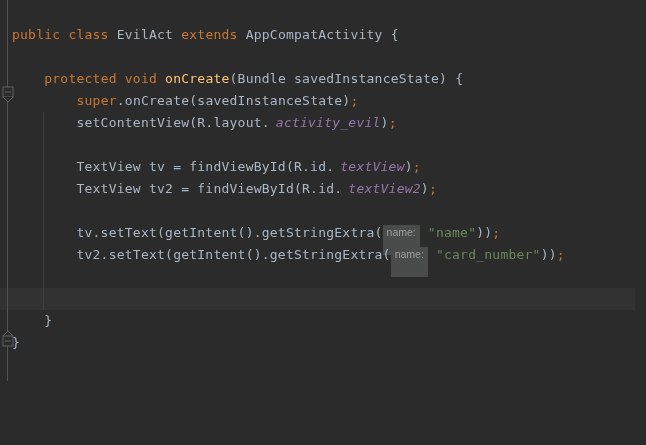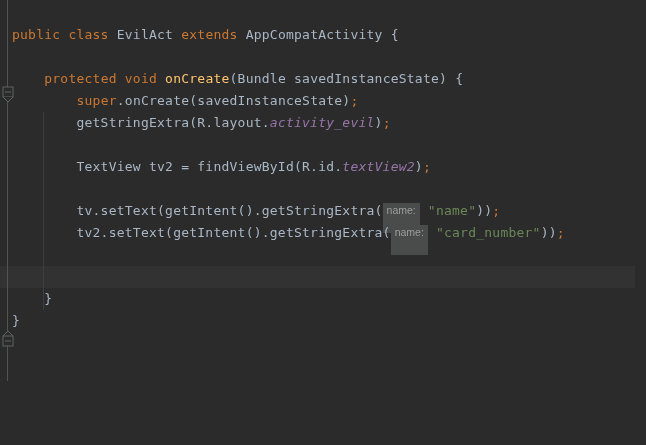--- a/index.html
+++ b/index.html
@@ -29,21 +29,21 @@
     height: 22px;
     line-height: 22px;
     white-space: pre;
     padding-left: 12px;
   }
   .code-line.active { background: var(--c-active_line, #323232); }
   .tok-keyword    { color: var(--c-keyword); }
   .tok-default    { color: var(--c-default); }
   .tok-annotation { color: var(--c-annotation); }
   .tok-method     { color: var(--c-method); }
-  .tok-field      { color: var(--c-field); font-style: italic; }
+  .tok-field      { color: var(--c-field); font-style: italic; margin-left: 6px; }
   .tok-string     { color: var(--c-string); }
   .tok-semicolon  { color: var(--c-semicolon); }
   .hint-chip {
     display: inline-block;
     font-family: "Liberation Sans", "DejaVu Sans", sans-serif;
     font-size: 10.5px;
     letter-spacing: 0;
     line-height: 13px;
     color: var(--c-hint_text, #9d9d9d);
     background: var(--c-hint_bg, #4a4c4c);
@@ -102,22 +102,23 @@
       <rect x="1" y="6" width="10" height="10" fill="#2b2b2b" stroke="currentColor" stroke-width="1"></rect>
       <line x1="3" y1="11" x2="9" y2="11" stroke="currentColor" stroke-width="1"></line>
     </svg>
   </div>
 
   <div id="code-area">
       <div class="code-line"><span class="tok-keyword">public class </span><span class="tok-default">EvilAct </span><span class="tok-keyword">extends </span><span class="tok-default">AppCompatActivity {</span></div>
       <div class="code-line"></div>
       <div class="code-line"><span class="tok-default">    </span><span class="tok-keyword">protected void </span><span class="tok-method">onCreate</span><span class="tok-default">(Bundle savedInstanceState) {</span></div>
       <div class="code-line"><span class="tok-default">        </span><span class="tok-keyword">super</span><span class="tok-default">.onCreate(savedInstanceState)</span><span class="tok-semicolon">;</span></div>
-      <div class="code-line"><span class="tok-default">        getStringExtra(R.layout.</span><span class="tok-field">activity_evil</span><span class="tok-default">)</span><span class="tok-semicolon">;</span></div>
+      <div class="code-line"><span class="tok-default">        setContentView(R.layout.</span><span class="tok-field">activity_evil</span><span class="tok-default">)</span><span class="tok-semicolon">;</span></div>
       <div class="code-line"></div>
+      <div class="code-line"><span class="tok-default">        TextView tv = findViewById(R.id.</span><span class="tok-field">textView</span><span class="tok-default">)</span><span class="tok-semicolon">;</span></div>
       <div class="code-line"><span class="tok-default">        TextView tv2 = findViewById(R.id.</span><span class="tok-field">textView2</span><span class="tok-default">)</span><span class="tok-semicolon">;</span></div>
       <div class="code-line"></div>
       <div class="code-line"><span class="tok-default">        tv.setText(getIntent().getStringExtra(</span><span class="hint-chip">name:</span><span class="tok-default"> </span><span class="tok-string">"name"</span><span class="tok-default">))</span><span class="tok-semicolon">;</span></div>
       <div class="code-line"><span class="tok-default">        tv2.setText(getIntent().getStringExtra(</span><span class="hint-chip">name:</span><span class="tok-default"> </span><span class="tok-string">"card_number"</span><span class="tok-default">))</span><span class="tok-semicolon">;</span></div>
       <div class="code-line"></div>
       <div class="code-line active"></div>
       <div class="code-line"><span class="tok-default">    }</span></div>
       <div class="code-line"><span class="tok-default">}</span></div>
     </div>
 </div>

